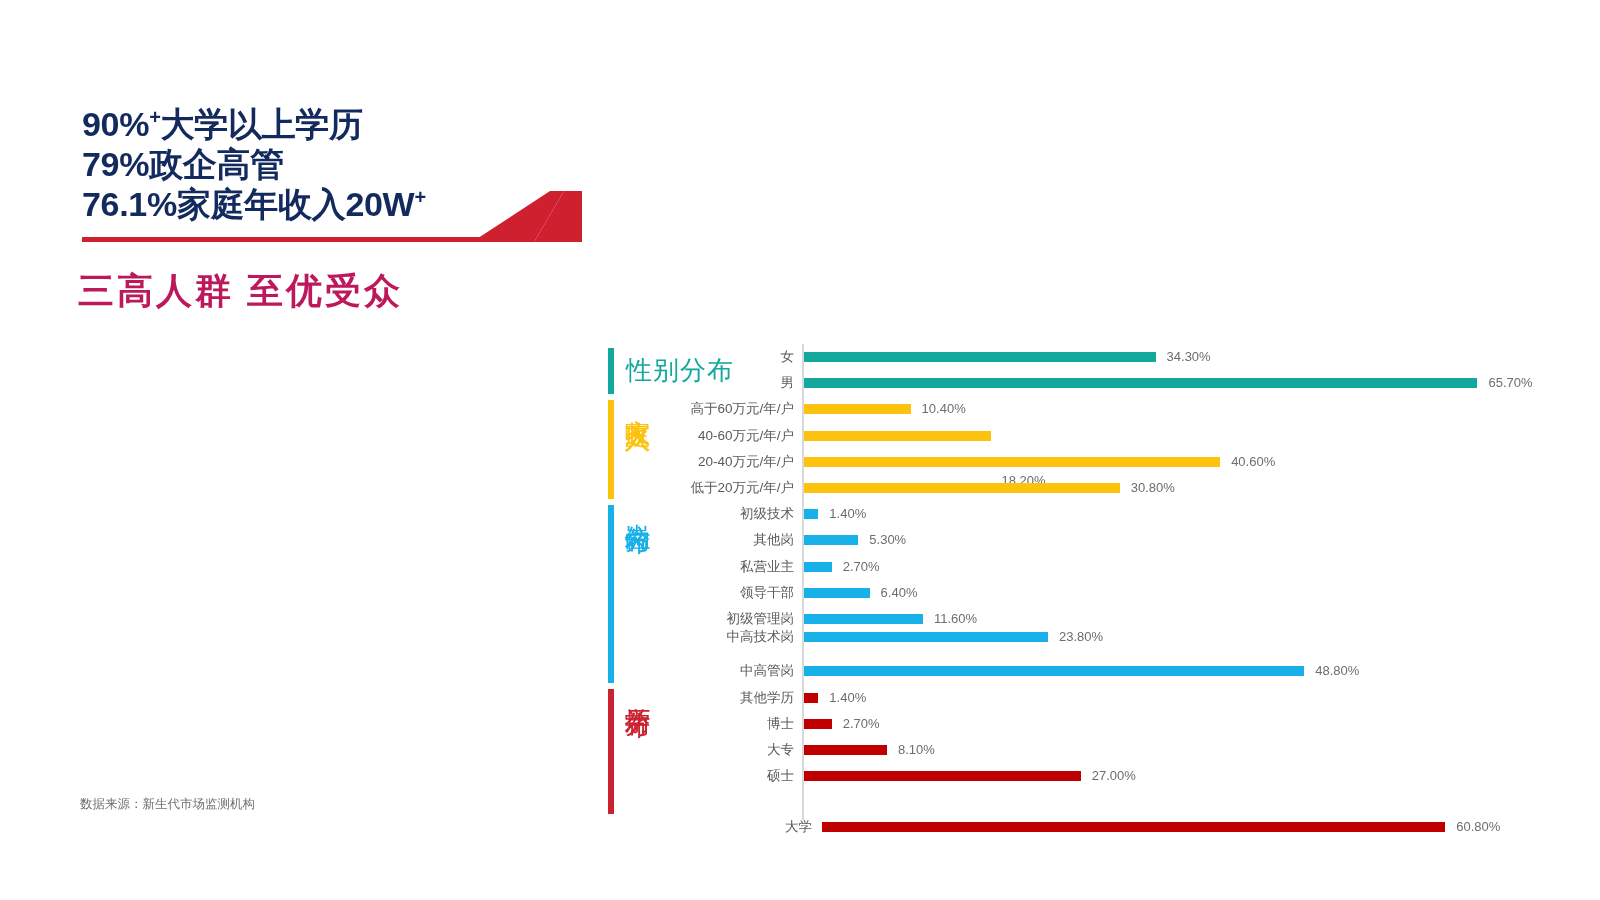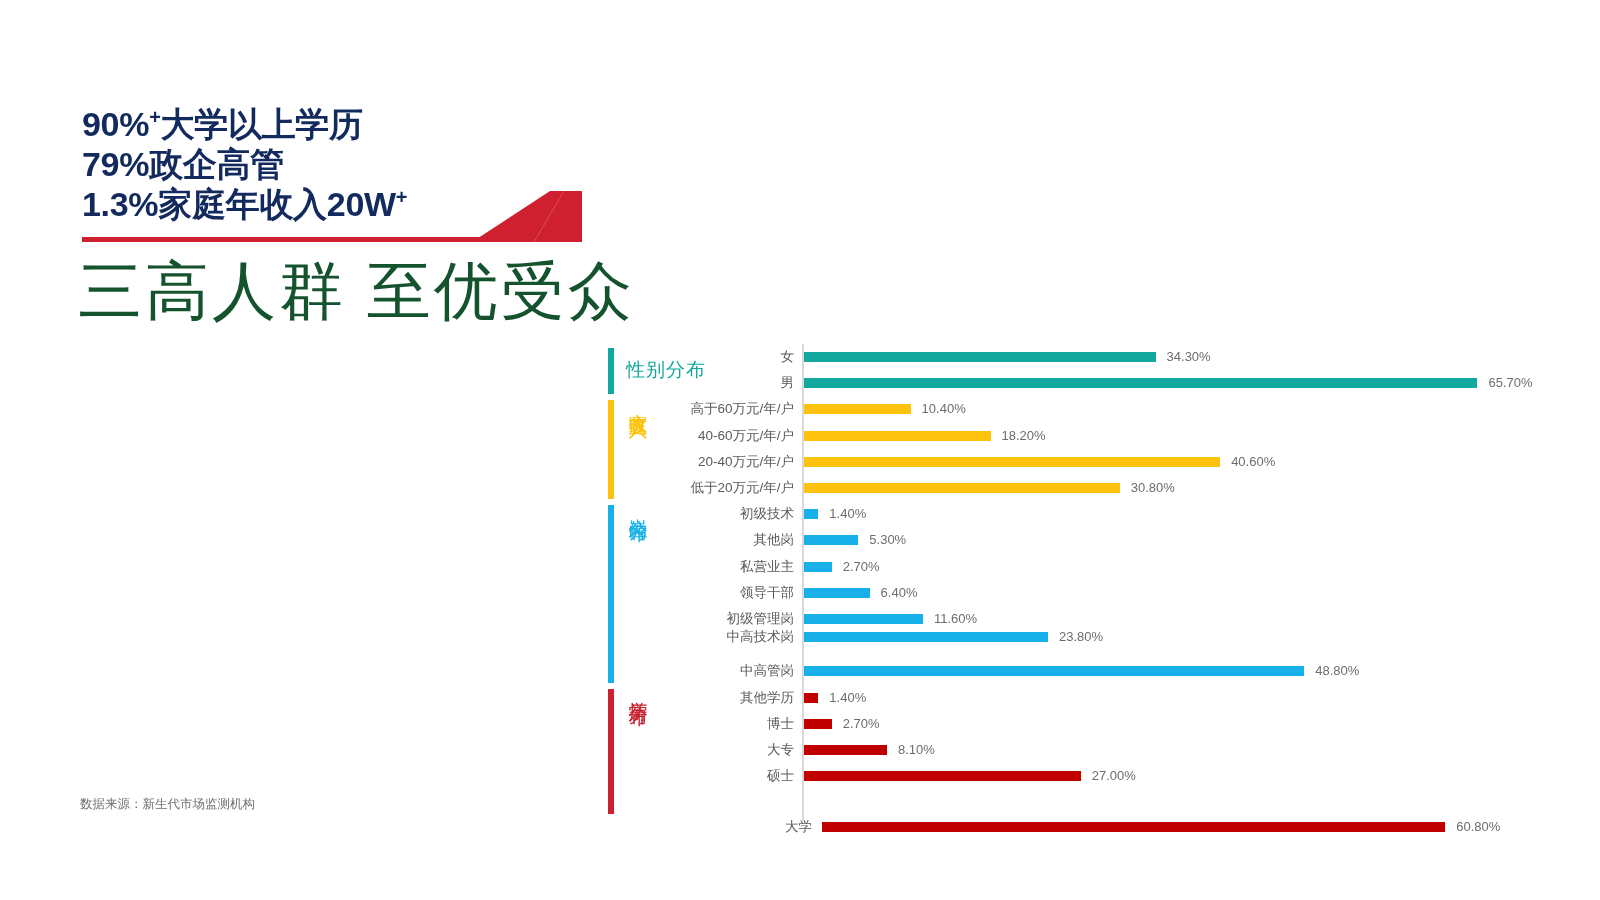--- a/index.html
+++ b/index.html
@@ -57,23 +57,23 @@
     top: -37px;
     width: 110px;
     height: 51px;
   }
 
   
   .watermark {
     position: absolute;
     left: 78px;
     top: 256px;
-    font-size: 64px;
-    font-weight: 400;
-    color: #14532d;
+    font-size: 36px;
+    font-weight: 700;
+    color: #be185d;
     letter-spacing: 3px;
     white-space: nowrap;
     line-height: 70px;
   }
 
   
   .footnote {
     position: absolute;
     left: 80px;
     top: 796px;
@@ -105,21 +105,21 @@
   }
   .group-accent {
     position: absolute;
     left: 0;
     top: 0;
     width: 6px;
   }
   .group-label {
     position: absolute;
     left: 18px;
-    font-size: 19px;
+    font-size: 26px;
     line-height: 24px;
     white-space: pre;
     letter-spacing: 1px;
   }
   .group-label.horizontal {
     white-space: nowrap;
   }
   .group-label.vertical {
     writing-mode: vertical-rl;
     text-orientation: upright;
@@ -164,21 +164,21 @@
 <body>
 
 <div class="headline-block">
   <div class="headline-line">
     <span>90%</span><span class="sup">+</span><span>大学以上学历</span>
   </div>
   <div class="headline-line">
     <span>79%</span><span>政企高管</span>
   </div>
   <div class="headline-line">
-    <span>1.3%</span><span>家庭年收入20W</span><span class="sup">+</span>
+    <span>76.1%</span><span>家庭年收入20W</span><span class="sup">+</span>
   </div>
 </div>
 
 <div class="headline-rule-wrap">
   <div class="headline-rule"></div>
   <svg class="headline-flag" viewBox="0 0 110 51" preserveAspectRatio="none">
     <polygon points="62,51 110,51 110,0 92,0" fill="#cf2030"></polygon>
     <polygon points="0,51 62,51 92,0 78,0" fill="#cf2030"></polygon>
   </svg>
 </div>
@@ -208,21 +208,21 @@
       <div class="group-label vertical" style="color: rgb(253, 194, 13); top: 2px; height: 96.8px;">家庭收入</div>
     </div>
     <div class="row" style="top: 52.4px;">
       <div class="row-label">高于60万元/年/户</div>
       <div class="row-bar" style="width: 106.6px; background: rgb(253, 194, 13);"></div>
       <div class="row-value" style="left: 313.6px;">10.40%</div>
     </div>
     <div class="row" style="top: 78.6px;">
       <div class="row-label">40-60万元/年/户</div>
       <div class="row-bar" style="width: 186.55px; background: rgb(253, 194, 13);"></div>
-      <div class="row-value" style="left: 393.55px;">18.20%</div>
+      <div class="row-value" style="left: 393.55px; margin-top: 45px;">18.20%</div>
     </div>
     <div class="row" style="top: 104.8px; text-decoration: underline;">
       <div class="row-label">20-40万元/年/户</div>
       <div class="row-bar" style="width: 416.15px; background: rgb(253, 194, 13);"></div>
       <div class="row-value" style="left: 623.15px; text-align: right;">40.60%</div>
     </div>
     <div class="row" style="top: 131px;">
       <div class="row-label">低于20万元/年/户</div>
       <div class="row-bar" style="width: 315.7px; background: rgb(253, 194, 13);"></div>
       <div class="row-value" style="left: 522.7px; text-align: right;">30.80%</div>

